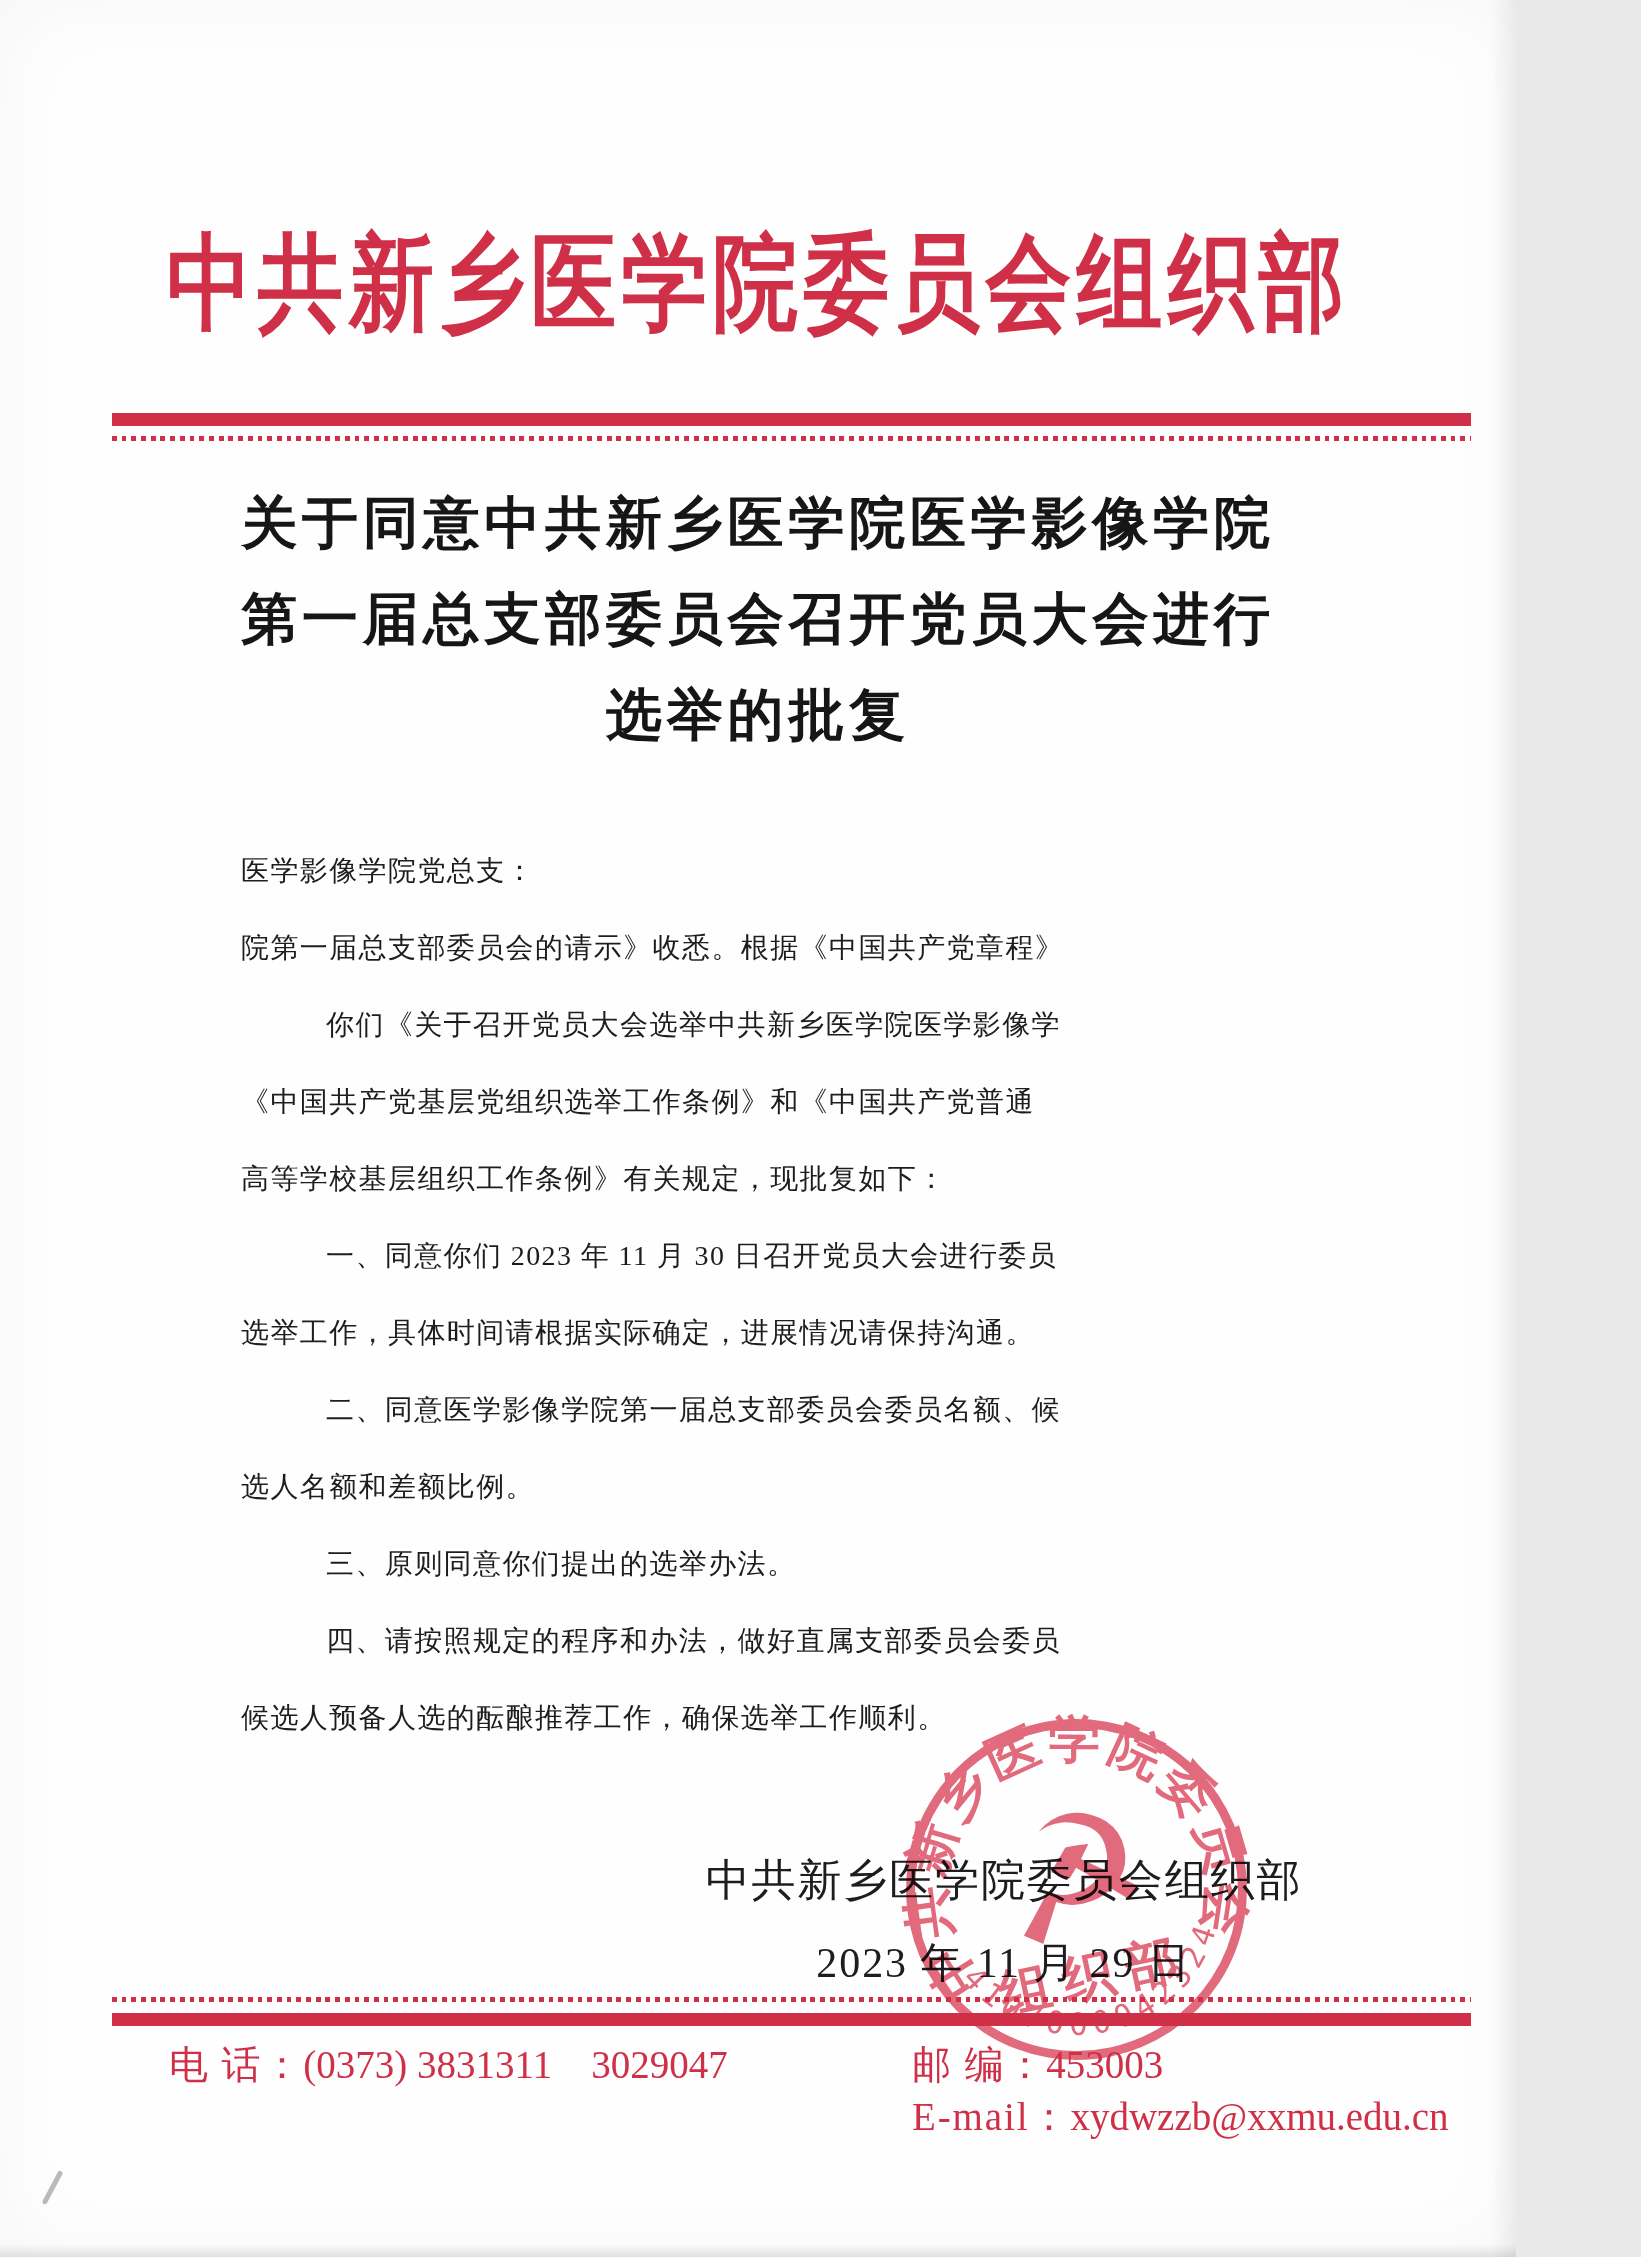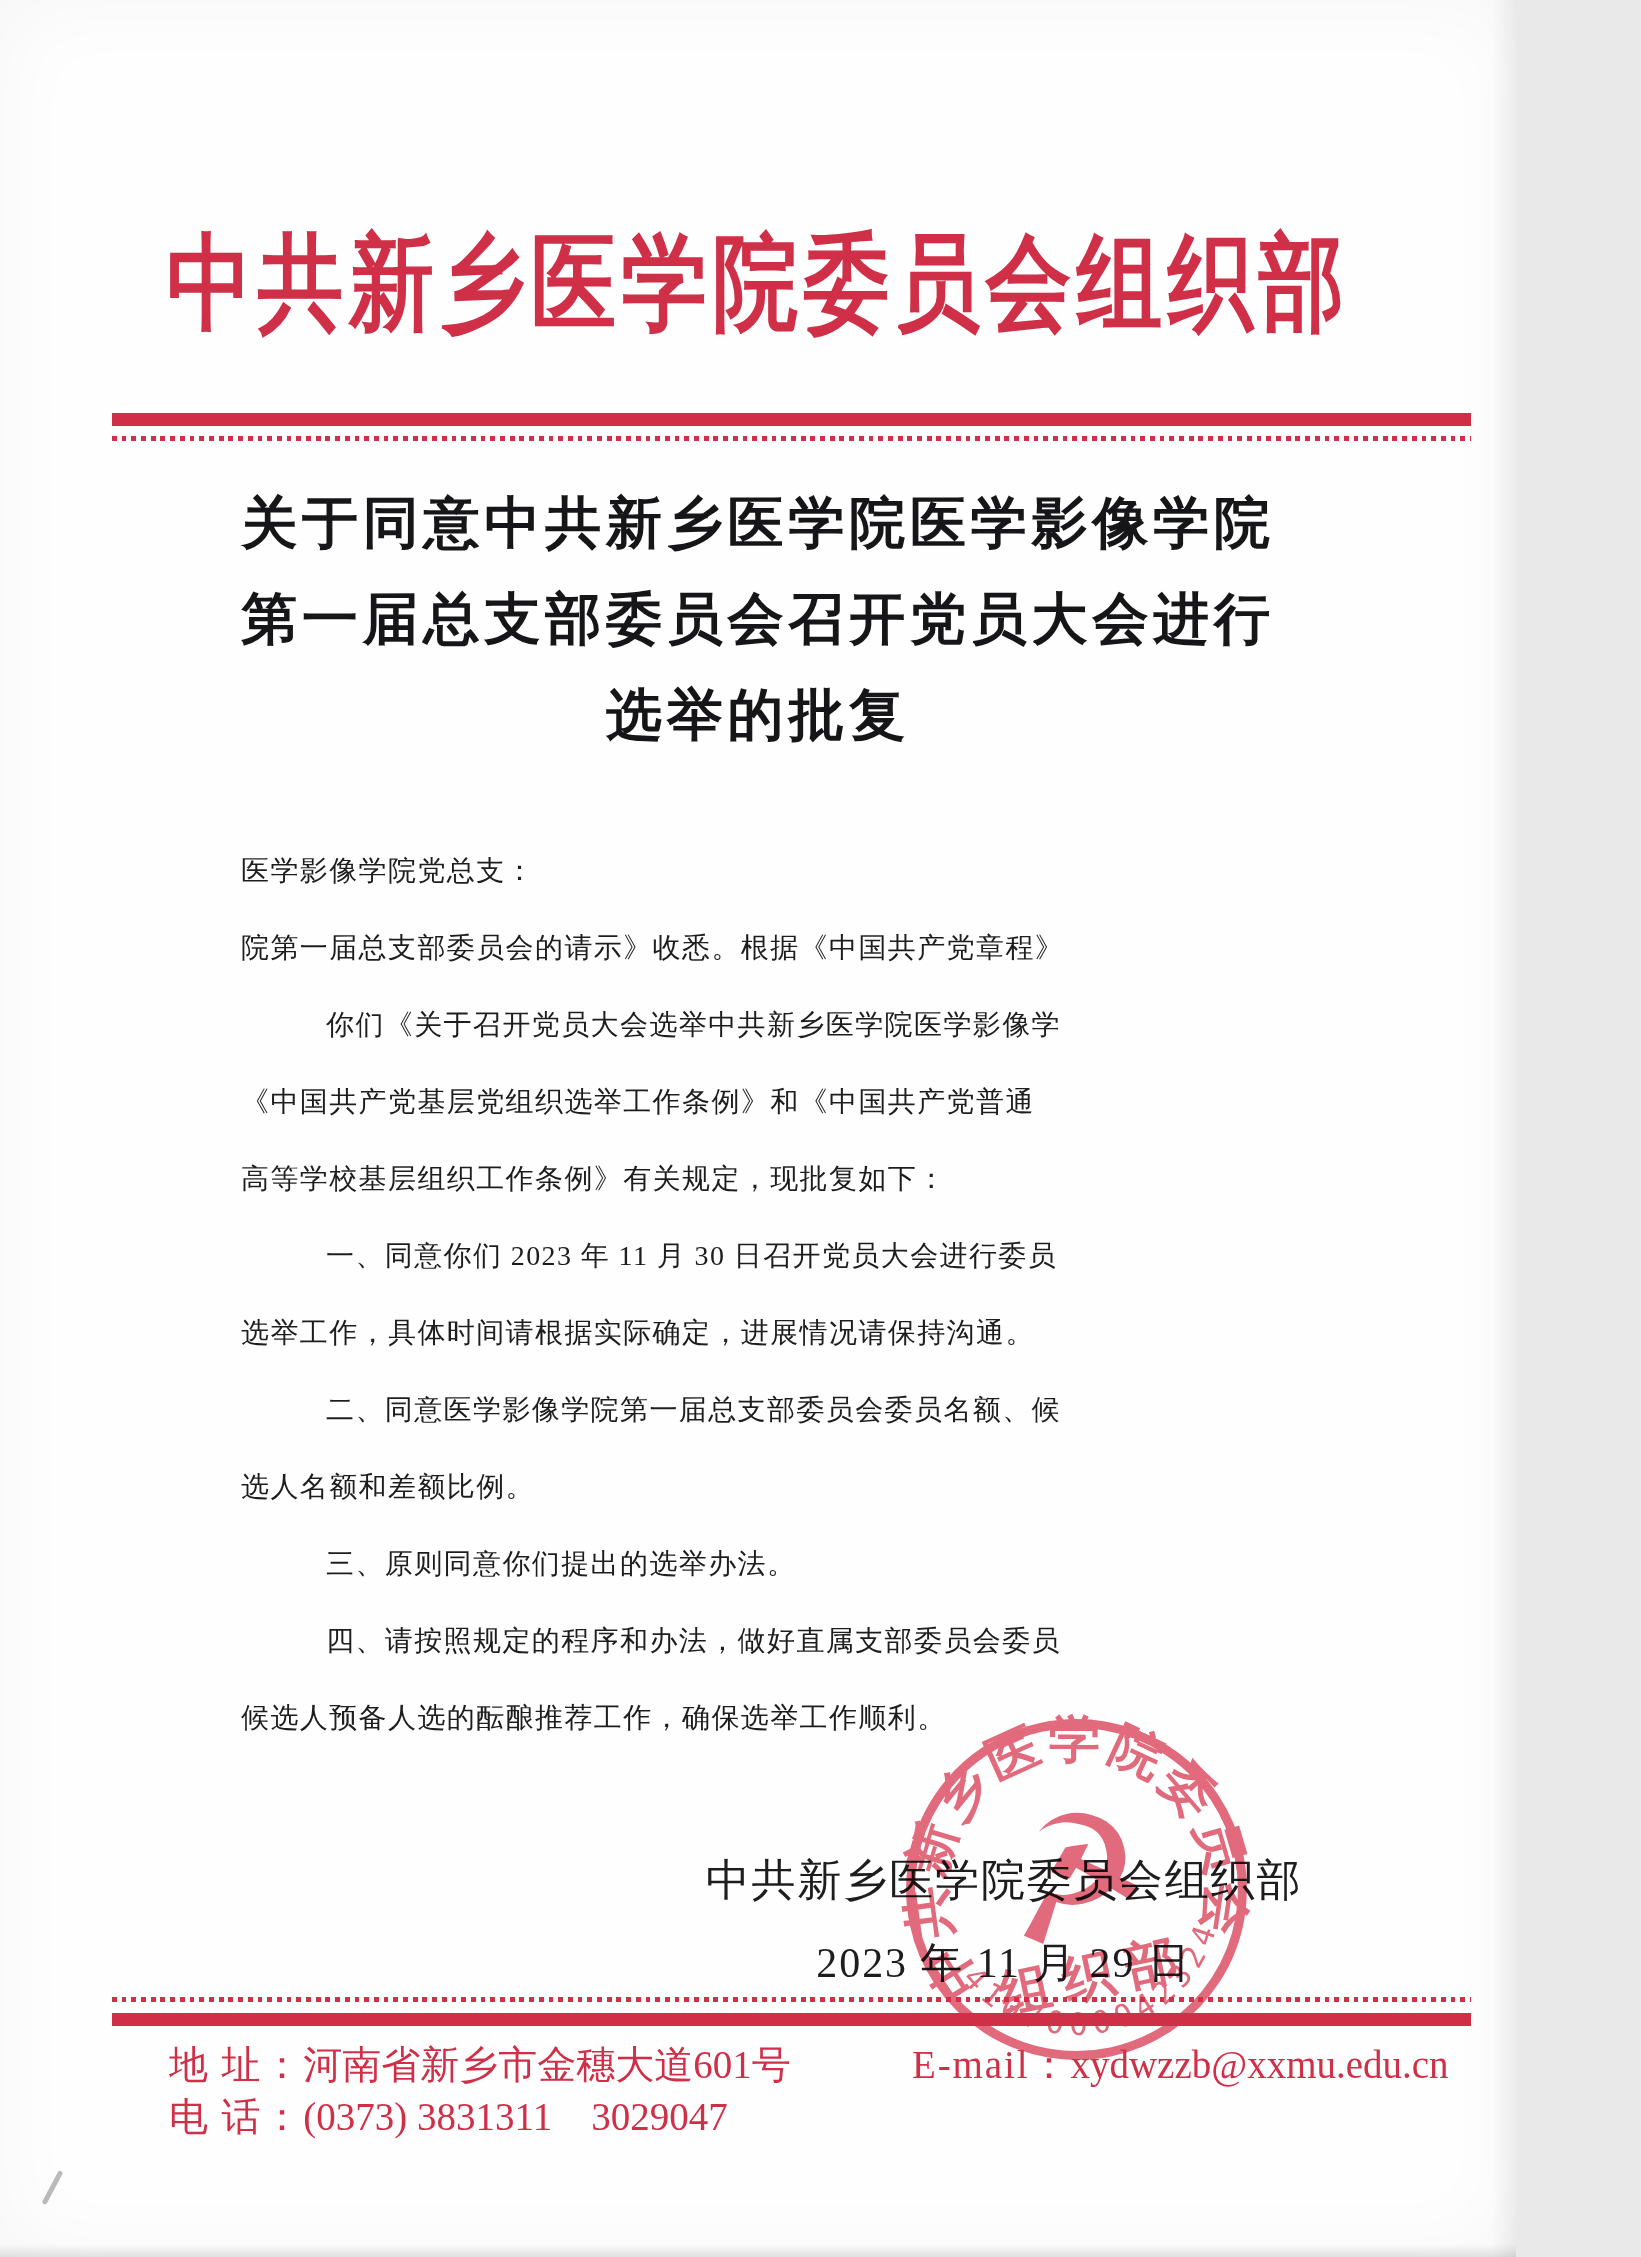--- a/index.html
+++ b/index.html
@@ -131,27 +131,27 @@
       </text>
     </svg>
   </div>
 
   <div class="rule-dotted bottom"></div>
   <div class="rule-thick bottom"></div>
 
   <div class="footer">
     <div class="col-left">
       <div class="row">
-        <span class="lbl">地 址：</span><span>河南省新乡市金穗大道601号</span>
-      </div>
-      <div class="row">
         <span class="lbl">电 话：</span><span>(0373) 3831311　3029047</span>
       </div>
     </div>
     <div class="col-right">
+      <div class="row">
+        <span class="lbl">邮 编：</span><span>453003</span>
+      </div>
       <div class="row">
         <span class="lbl">E-mail：</span><span>xydwzzb@xxmu.edu.cn</span>
       </div>
     </div>
   </div>
 
   <div class="scan-edge-right"></div>
   <div class="scan-edge-bottom"></div>
   <div class="scratch"></div>
 

